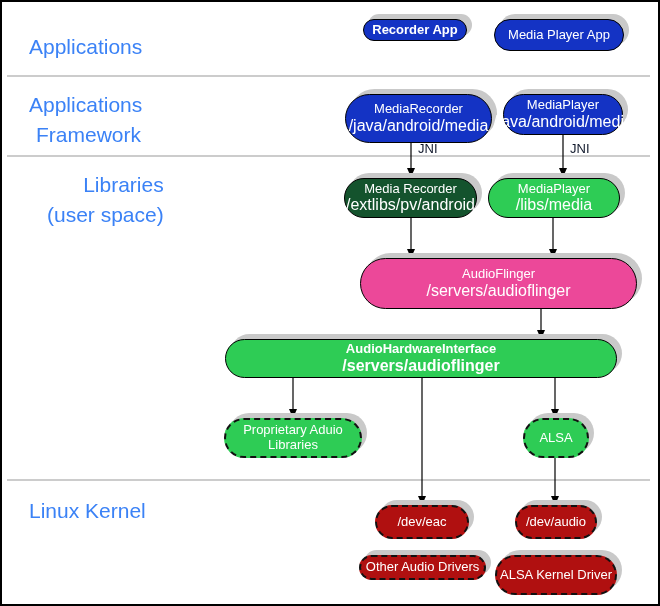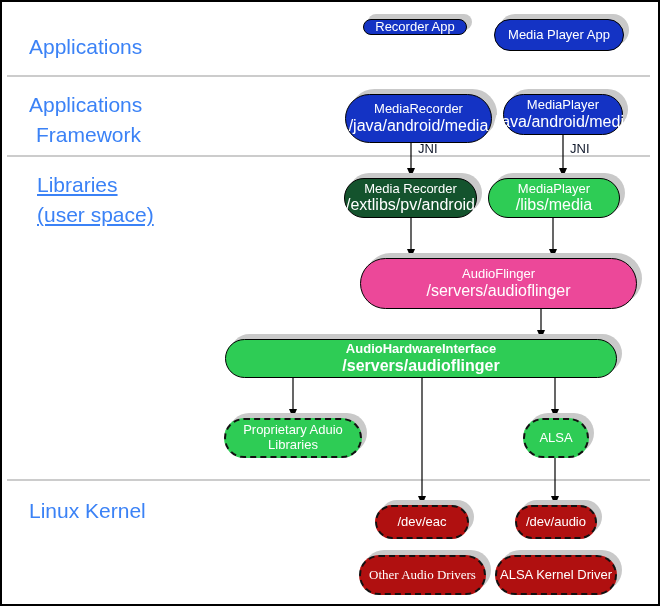--- a/index.html
+++ b/index.html
@@ -94,31 +94,31 @@
     </g>
   </svg>
 
   <div class="layer-label" style="left:27px; top:30px;">Applications</div>
 
   <div class="layer-label" style="left:27px; top:88px;">
     <div>Applications</div>
     <div style="padding-left:7px;">Framework</div>
   </div>
 
-  <div class="layer-label" style="left:35px; top:168px; text-align:left;text-decoration:underline;">
+  <div class="layer-label" style="left:45px; top:168px; text-align:right;">
     <div>Libraries</div>
     <div>(user space)</div>
   </div>
 
   <div class="layer-label" style="left:27px; top:494px;">Linux Kernel</div>
 
   <div class="jni" style="left:416px; top:139px;">JNI</div>
   <div class="jni" style="left:568px; top:139px;">JNI</div>
 
-  <div class="pill" style="left: 361px; top: 17px; width: 104px; height: 16px; background-color: rgb(20, 51, 196);">
+  <div class="pill" style="left: 361px; top: 17px; width: 104px; height: 22px; background-color: rgb(20, 51, 196); font-weight: bold;">
     <span class="title">Recorder App</span>
   </div>
   <div class="pill" style="left: 492px; top: 17px; width: 130px; height: 32px; background-color: rgb(20, 51, 196);">
     <span class="title">Media Player App</span>
   </div>
 
   <div class="pill" style="left: 343px; top: 92px; width: 147px; height: 49px; background-color: rgb(20, 51, 196);">
     <span class="title">MediaRecorder</span>
     <span class="sub">/java/android/media</span>
   </div>
@@ -152,20 +152,20 @@
   <div class="pill dashed" style="left: 521px; top: 416px; width: 66px; height: 40px; background-color: rgb(46, 204, 85);">
     <span class="title">ALSA</span>
   </div>
 
   <div class="pill dashed" style="left: 373px; top: 503px; width: 94px; height: 34px; background-color: rgb(176, 16, 16);">
     <span class="title">/dev/eac</span>
   </div>
   <div class="pill dashed" style="left: 513px; top: 503px; width: 82px; height: 34px; background-color: rgb(176, 16, 16);">
     <span class="title">/dev/audio</span>
   </div>
-  <div class="pill dashed" style="left: 357px; top: 553px; width: 127px; height: 40px; background-color: rgb(176, 16, 16); font-family: Liberation Serif, serif;">
+  <div class="pill dashed" style="left: 357px; top: 553px; width: 127px; height: 25px; background-color: rgb(176, 16, 16);">
     <span class="title" style="white-space:nowrap;">Other Audio Drivers</span>
   </div>
   <div class="pill dashed" style="left: 493px; top: 553px; width: 122px; height: 40px; background-color: rgb(176, 16, 16);">
     <span class="title" style="white-space:nowrap;">ALSA Kernel Driver</span>
   </div>
 
 </div>
 
 </body></html>

